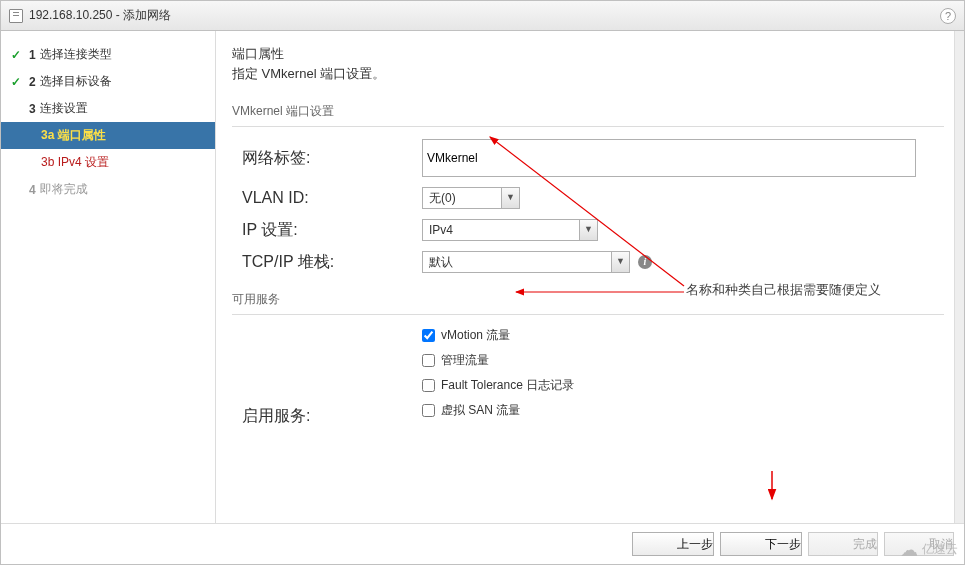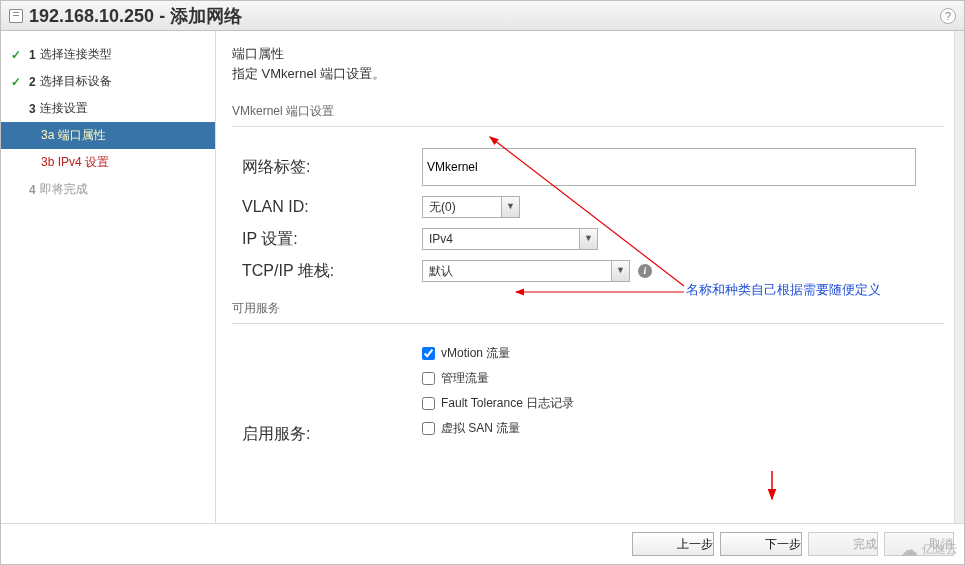--- a/index.html
+++ b/index.html
@@ -41,22 +41,22 @@
   }
   .title-icon::after {
     content: "";
     position: absolute;
     top: 2px; left: 3px; right: 3px;
     height: 1px;
     background: #888;
     box-shadow: 0 3px 0 #888;
   }
   .title-text {
-    font-weight: bold;
-    font-size: 18px;
+    font-weight: normal;
+    font-size: 12px;
   }
   .help-icon {
     position: absolute;
     right: 8px;
     top: 7px;
     width: 16px; height: 16px;
     border: 1px solid #aaa;
     border-radius: 50%;
     text-align: center;
     line-height: 14px;
@@ -95,21 +95,22 @@
   }
   .step.disabled { color: #999; }
   .substep {
     padding: 5px 0 5px 40px;
     font-size: 12px;
     color: #b91c1c;
     cursor: pointer;
   }
   .substep.active {
     background: #3874a8;
-    color: #fef9c3;
+    color: #fde047;
+    font-weight: bold;
   }
   .content {
     flex: 1;
     padding: 14px 20px 10px 16px;
     position: relative;
     overflow: hidden;
   }
   .sect-title {
     font-size: 13px;
     margin-bottom: 2px;
@@ -117,21 +118,21 @@
   .sect-desc {
     font-size: 13px;
     color: #333;
     margin-bottom: 20px;
   }
   .group-title {
     font-size: 12px;
     color: #666;
     border-bottom: 1px solid #dcdcdc;
     padding-bottom: 6px;
-    margin-bottom: 21px;
+    margin-bottom: 12px;
   }
   .form-row {
     display: flex;
     align-items: center;
     margin-bottom: 10px;
     margin-left: 10px;
   }
   .form-row .lbl {
     width: 180px;
     font-size: 16px;
@@ -211,21 +212,21 @@
   }
   .btn:disabled {
     color: #aaa;
     background: linear-gradient(#f8f8f8,#eee);
     border-color: #ccc;
   }
   
   .anno {
     position: absolute;
     pointer-events: none;
-    color: #1d4ed8;
+    color: #404040;
     font-size: 13px;
   }
   svg.anno-svg {
     position: absolute;
     top: 0; left: 0;
     pointer-events: none;
   }
   .scrollbar-right {
     position: absolute;
     right: 0;

